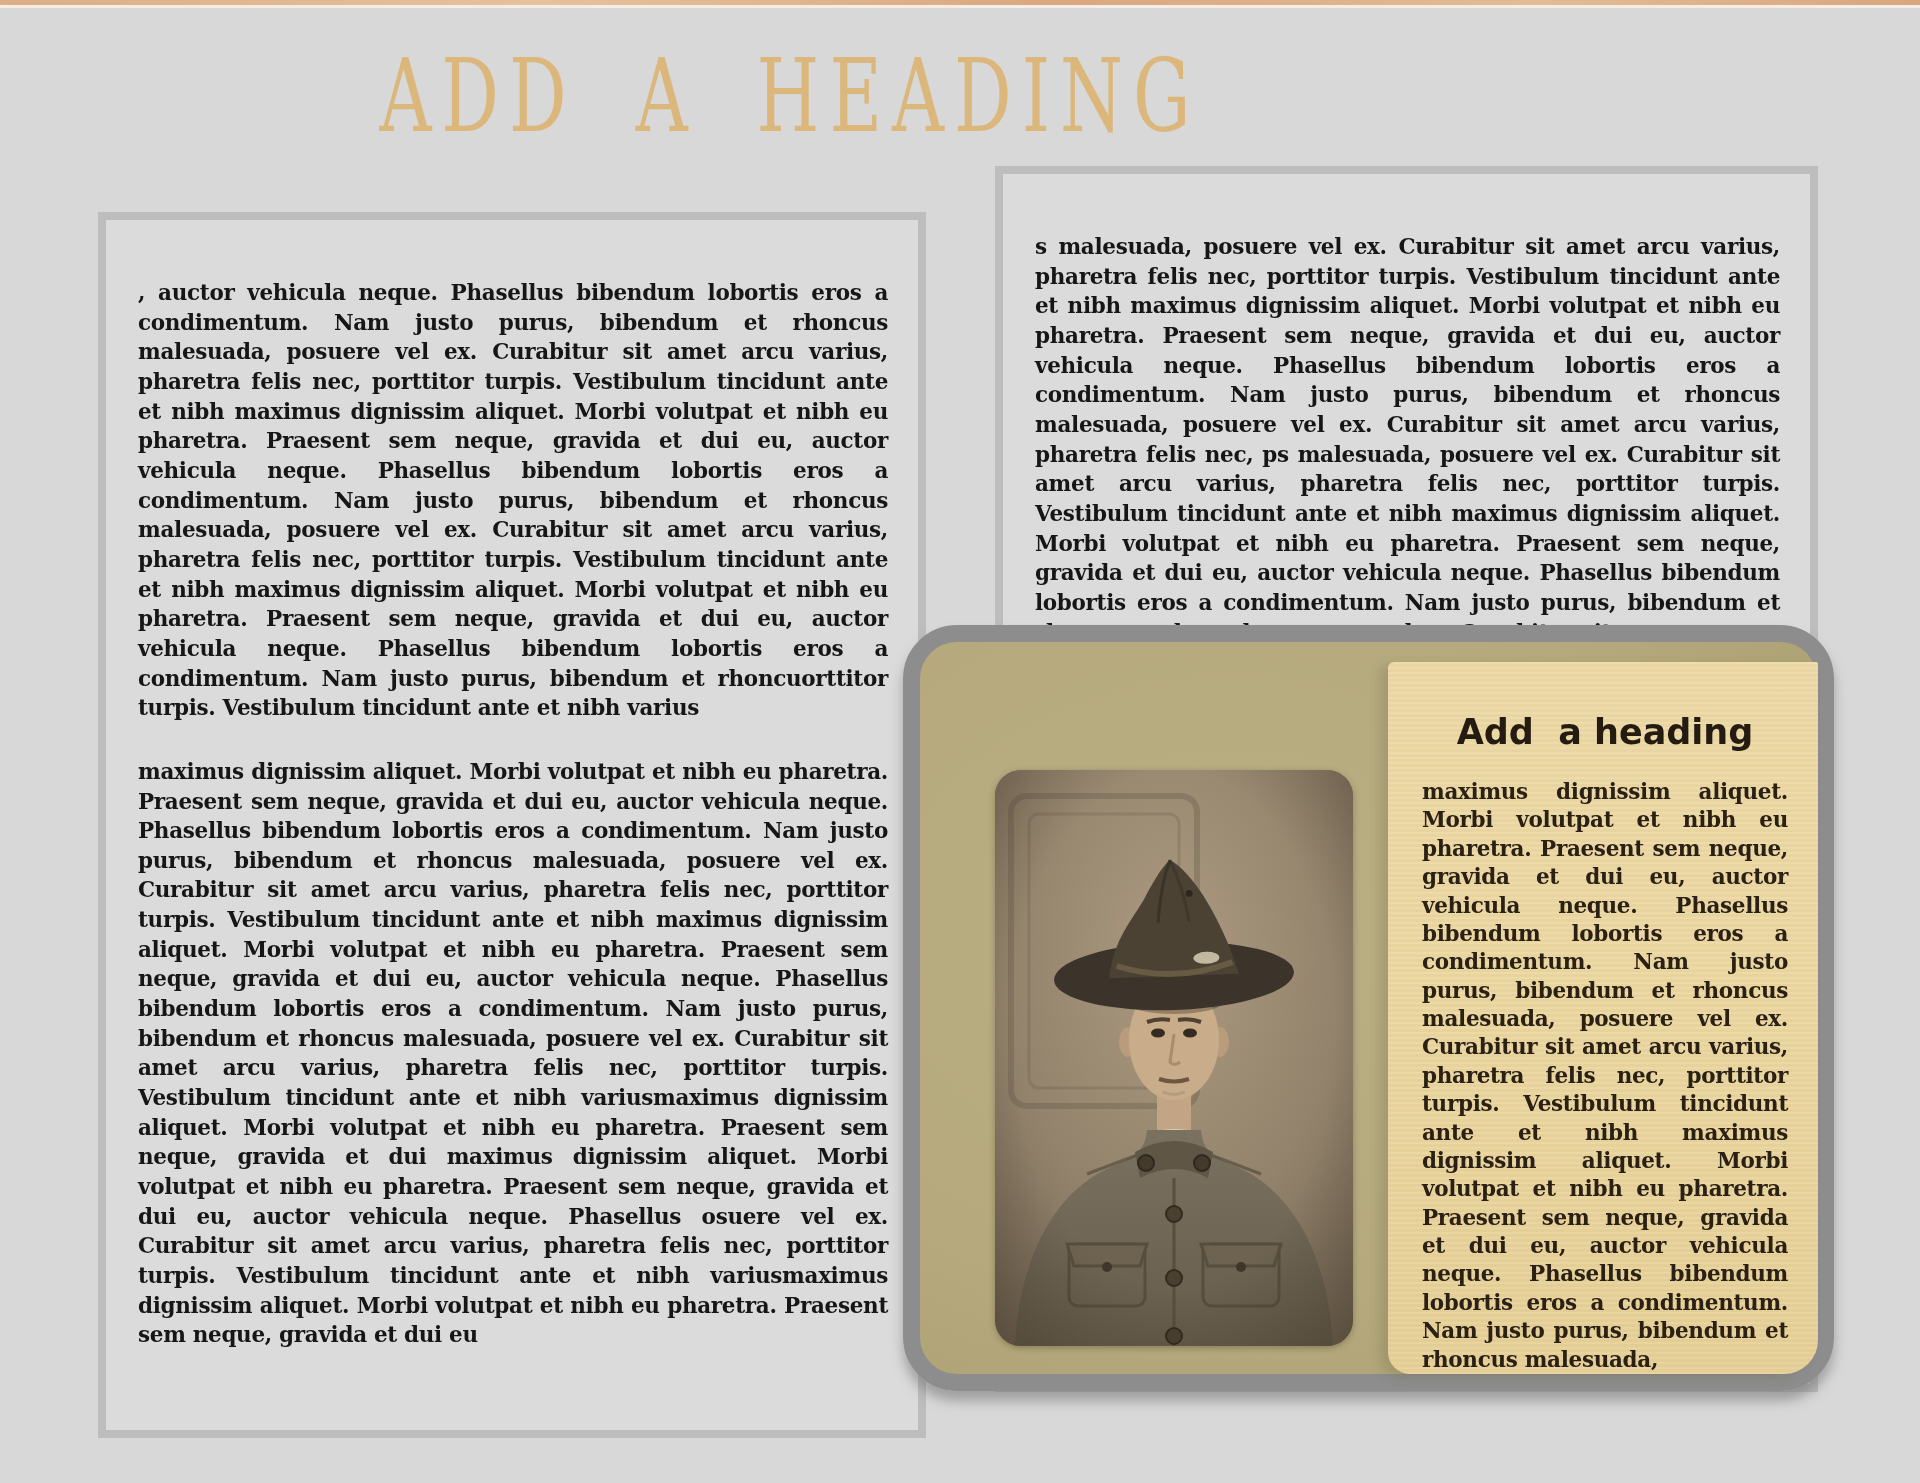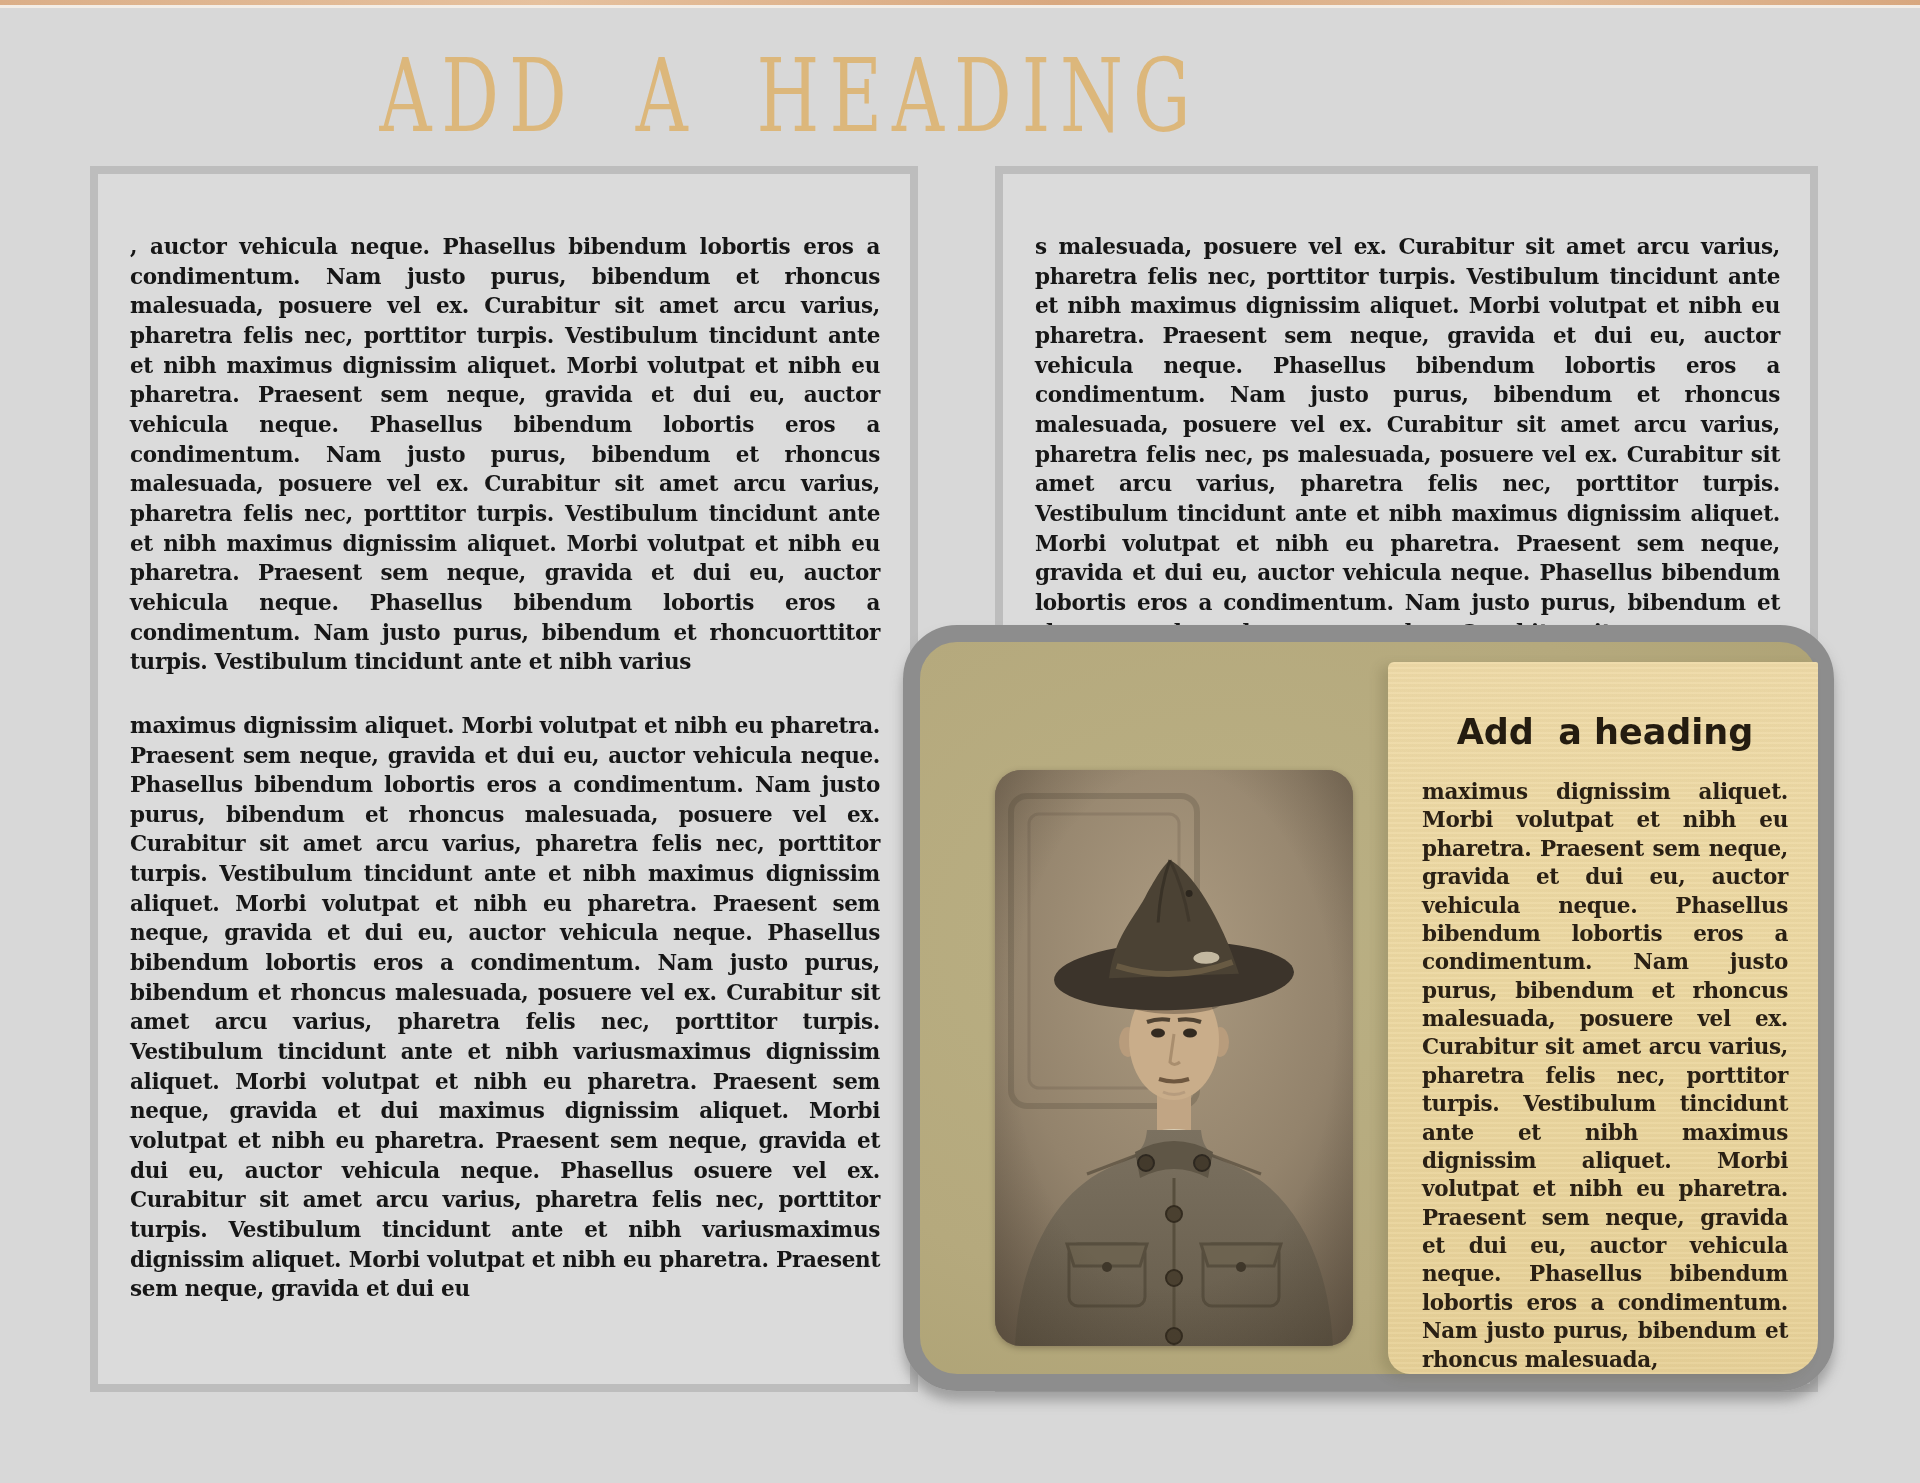--- a/index.html
+++ b/index.html
@@ -30,21 +30,21 @@
     color:var(--heading-gold);font-size:72px;line-height:1.0;
     letter-spacing:10px;word-spacing:26px;font-weight:400;
   }
   .heading .stretch{display:inline-block;transform:scaleY(1.40);transform-origin:top center;}
 
   .text-box{
     position:absolute;top:166px;height:1226px;box-sizing:border-box;
     border:8px solid var(--box-border);background:var(--box-bg);
     padding:58px 30px 0 32px;
   }
-  .text-box.left{left:90px;width:828px;}
+  .text-box.left{left:98px;width:828px;margin-top:46px;}
   .text-box.right{left:995px;width:823px;}
   .body-par{
     margin:0 0 34px 0;font-weight:bold;font-size:21.5px;line-height:1.38;
     text-align:justify;color:var(--text-dark);letter-spacing:-0.015em;
   }
 
   .card{
     position:absolute;left:903px;top:625px;width:931px;height:766px;box-sizing:border-box;
     border:17px solid var(--card-border);border-radius:54px;
     background:radial-gradient(ellipse at 35% 40%, #bab084 0%, var(--card-bg) 60%, #aba072 100%);

